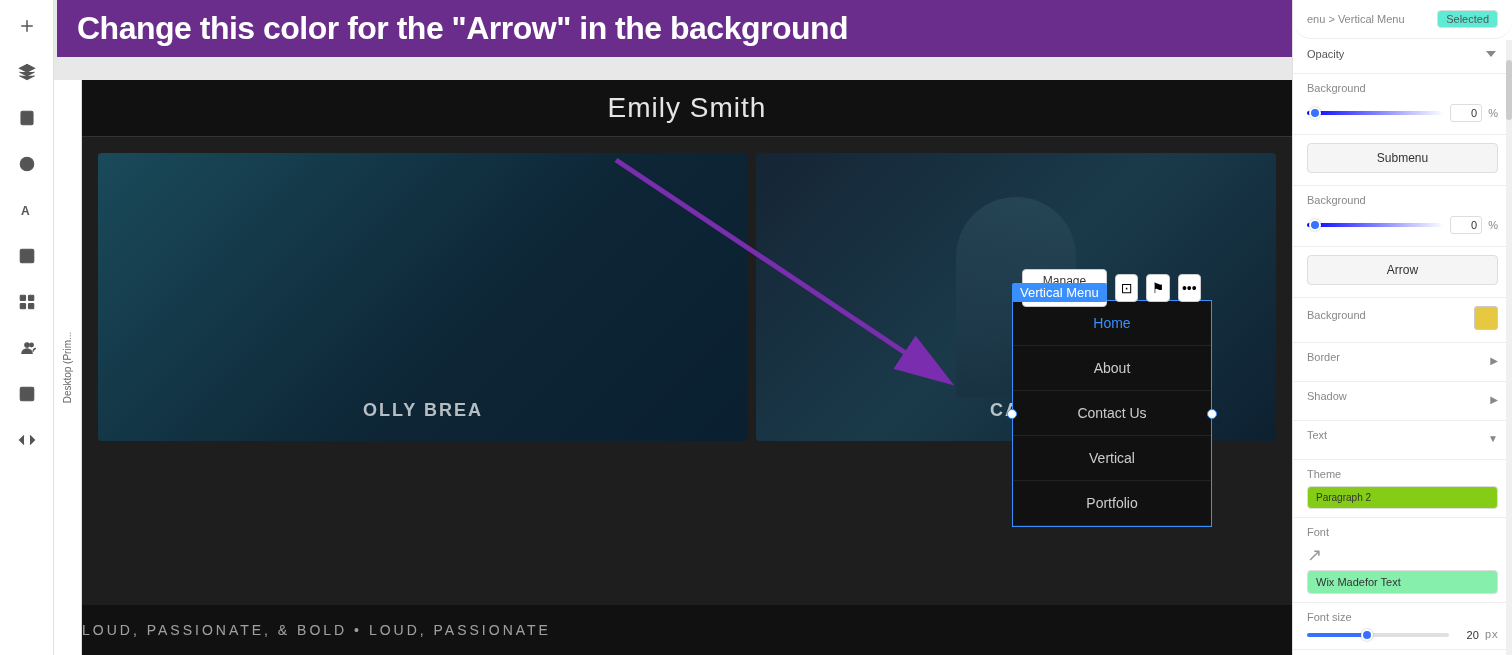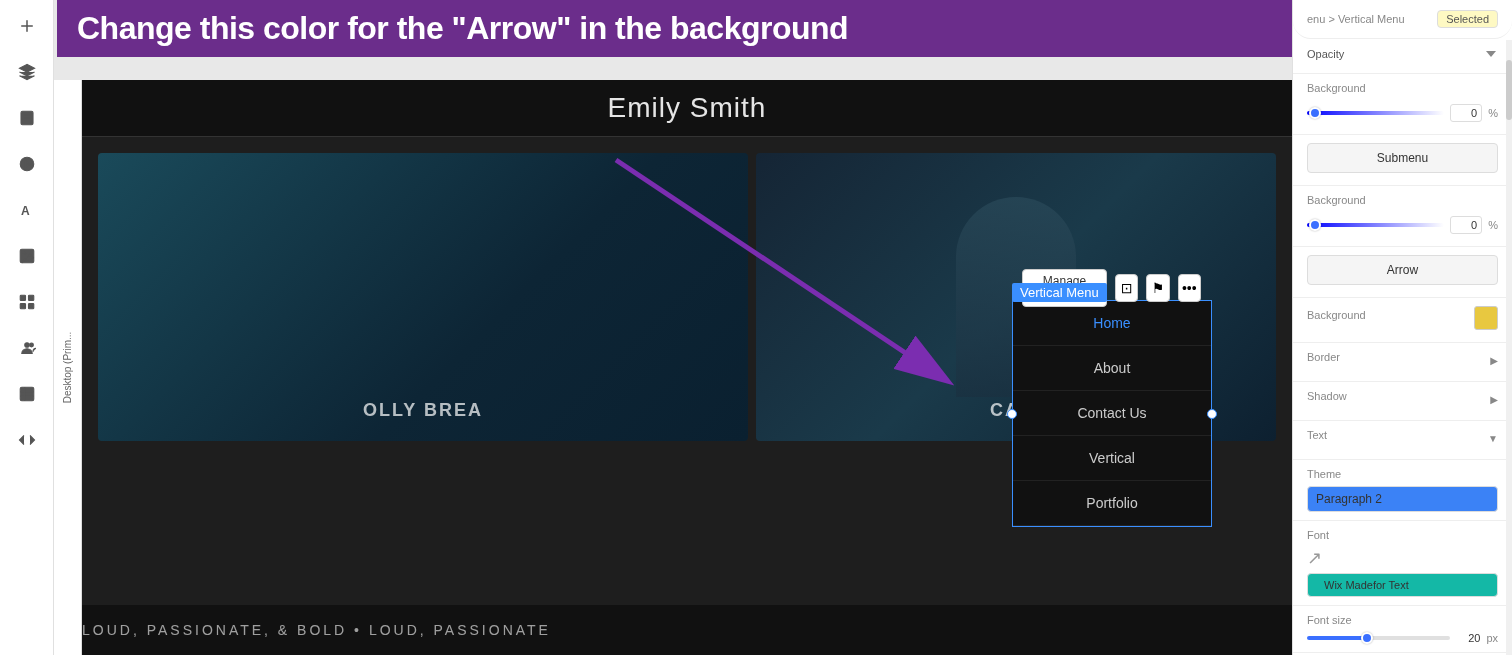--- a/index.html
+++ b/index.html
@@ -255,21 +255,21 @@
       border-bottom: 1px solid #eee;
       display: flex;
       align-items: center;
       justify-content: space-between;
       font-size: 11px;
       color: #888;
       border-radius: 18px;
     }
     .breadcrumb-text { color: #888; font-size: 11px; }
     .selected-badge {
-      background: #fef9c3;
+      background: #5eead4;
       border: 1px solid #ddd;
       border-radius: 4px;
       padding: 2px 8px;
       font-size: 11px;
       color: #555;
     }
 
     .panel-section {
       padding: 8px 14px;
       border-bottom: 1px solid #eee;
@@ -341,34 +341,34 @@
       align-items: center;
       justify-content: space-between;
       margin-bottom: 4px;
     }
     .panel-label { font-size: 11px; color: #555; }
     .expand-arrow { font-size: 10px; color: #888; }
 
     .theme-select {
       width: 100%;
       padding: 5px 8px;
-      font-size: 12px;
+      font-size: 10px;
       border: 1px solid #ddd;
       border-radius: 4px;
-      background: #3b82f6;
+      background: #84cc16;
       color: #333;
       appearance: none;
     }
     .font-select {
       width: 100%;
-      padding: 5px 16px;
+      padding: 5px 8px;
       font-size: 11px;
       border: 1px solid #ddd;
       border-radius: 4px;
-      background: #14b8a6;
+      background: #86efac;
       color: #333;
       appearance: none;
     }
     .font-size-row {
       display: flex;
       align-items: center;
       gap: 6px;
     }
     .font-size-slider {
       flex: 1;
@@ -382,21 +382,21 @@
       height: 12px;
       background: #3a6fff;
       border-radius: 50%;
       border: 2px solid #fff;
       box-shadow: 0 0 2px rgba(0,0,0,0.3);
       position: absolute;
       left: 38%;
       top: -4px;
     }
     .font-size-value { font-size: 11px; color: #333; width: 24px; text-align: right; }
-    .font-size-unit { font-size: 11px; color: #888; }
+    .font-size-unit { font-size: 11px; color: #888; font-family: Liberation Mono, monospace; }
 
     .scrollbar-right {
       position: absolute;
       right: 0;
       top: 40px;
       bottom: 0;
       width: 6px;
       background: #f0f0f0;
     }
     .scrollbar-thumb {

